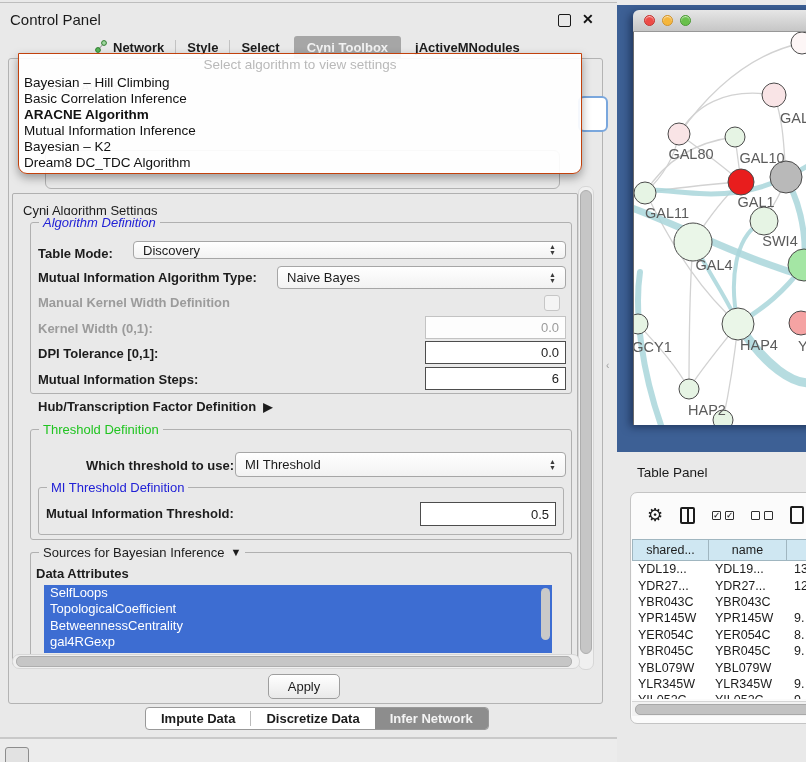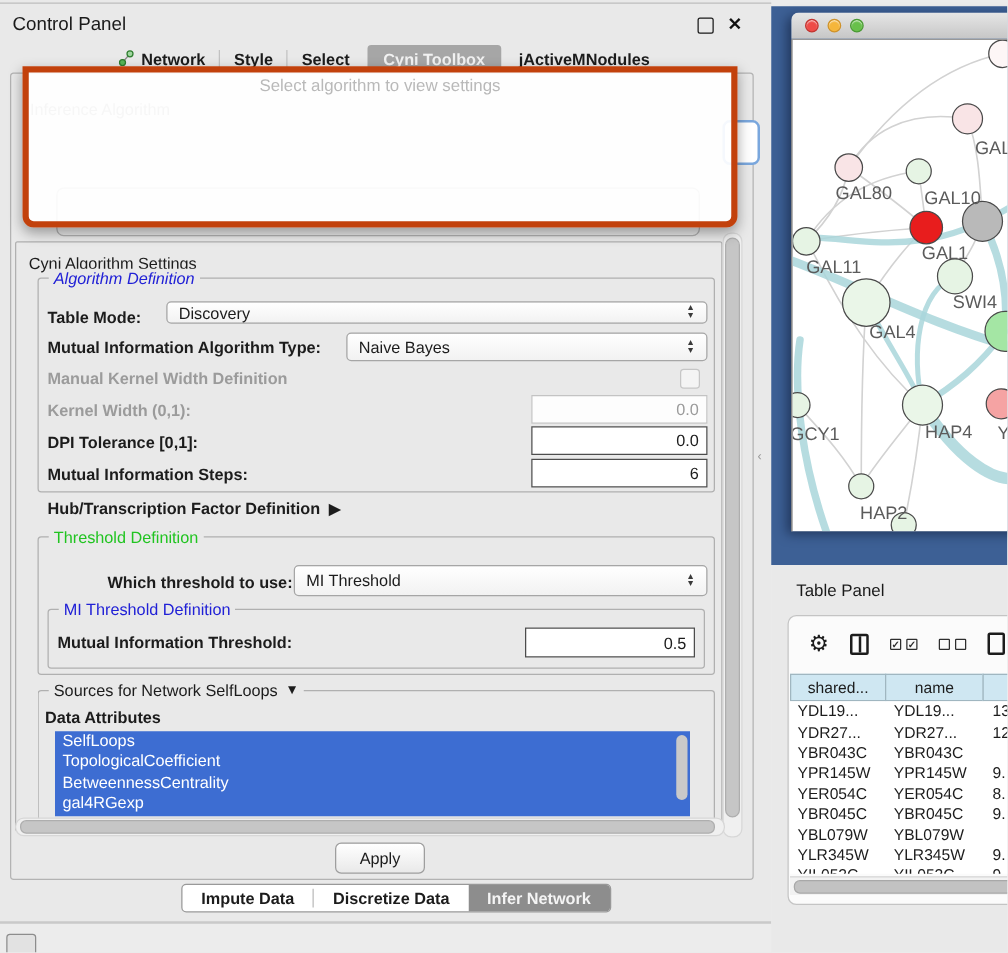--- a/index.html
+++ b/index.html
@@ -52,22 +52,30 @@
       <div class="tab b" style="background:#a6a6a6;color:#f2f2f2;border-radius:3px 3px 0 0;margin-left:3px;padding:4px 13px;">Cyni Toolbox</div>
       <div class="tab b" style="margin-left:3px;">jActiveMNodules</div>
     </div>
 
     <div class="abs" style="left:8px;top:58px;width:593px;height:644px;background:#e9e9e9;border:1px solid #b3b3b3;border-radius:3px;"></div>
 
     <div class="abs" style="left:24px;top:80px;color:#8f8f8f;font-size:13px;z-index:5;">Inference Algorithm</div>
     <div class="abs" style="left:45px;top:150px;width:513px;height:37px;border:1px solid #b2b2b2;border-radius:6px;z-index:5;"></div>
     <div class="abs" style="left:578px;top:96px;width:26px;height:32px;border:2px solid #7aa7dd;border-radius:6px;background:#fff;z-index:5;"></div>
 
-    <div class="abs" style="left:18px;top:53px;width:562px;height:119px;background:rgba(255,255,255,0.92);border:5px solid #c2410c;border-radius:0 0 9px 9px;box-shadow:0 4px 10px rgba(0,0,0,0.35);z-index:50;">
+    <div class="abs" style="left:18px;top:53px;width:562px;height:119px;background:rgba(255,255,255,0.92);border:1px solid #c2410c;border-radius:0 0 9px 9px;box-shadow:0 4px 10px rgba(0,0,0,0.35);z-index:50;">
       <div style="text-align:center;color:#b9b9b9;font-size:13.5px;padding-top:3px;">Select algorithm to view settings</div>
+      <div id="dd-items" style="padding:3px 0 0 3px;">
+          <div class="dd-item">Bayesian – Hill Climbing</div>
+          <div class="dd-item">Basic Correlation Inference</div>
+          <div class="dd-item b">ARACNE Algorithm</div>
+          <div class="dd-item">Mutual Information Inference</div>
+          <div class="dd-item">Bayesian – K2</div>
+          <div class="dd-item">Dream8 DC_TDC Algorithm</div>
+        </div>
     </div>
 
     <div class="grp" style="left:12px;top:193px;width:564px;height:470px;border-radius:2px;">
       <span class="legend" style="left:6px;margin-top:17px;">Cyni Algorithm Settings</span>
     </div>
 
     <div class="grp" style="left:30px;top:222px;width:540px;height:170px;">
       <span class="legend" style="left:8px;color:#2121d6;font-style:italic;">Algorithm Definition</span>
     </div>
     <div class="abs b" style="left:38px;top:246px;">Table Mode:</div>
@@ -112,21 +120,21 @@
         </span>
     </div>
     <div class="grp" style="left:38px;top:487px;width:524px;height:46px;">
       <span class="legend" style="left:8px;color:#2121d6;">MI Threshold Definition</span>
     </div>
     <div class="abs b" style="left:46px;top:506px;">Mutual Information Threshold:</div>
     <div class="field" style="left:420px;top:502px;width:136px;height:24px;">0.5</div>
 
     <div class="grp" style="left:30px;top:552px;width:540px;height:110px;border-bottom:none;border-radius:3px 3px 0 0;">
       <span class="legend" style="left:8px;display:flex;gap:6px;align-items:center;">
-        <span>Sources for Network SelfLoops</span>
+        <span>Sources for Bayesian Inference</span>
         <span style="font-size:11px;">▼</span>
       </span>
     </div>
     <div class="abs b" style="left:36px;top:566px;">Data Attributes</div>
     <div class="abs" style="left:44px;top:585px;width:508px;height:68px;background:#3d6dd2;overflow:hidden;">
       <div id="src-list">
           <div class="src-item">SelfLoops</div>
           <div class="src-item">TopologicalCoefficient</div>
           <div class="src-item">BetweennessCentrality</div>
           <div class="src-item">gal4RGexp</div>

